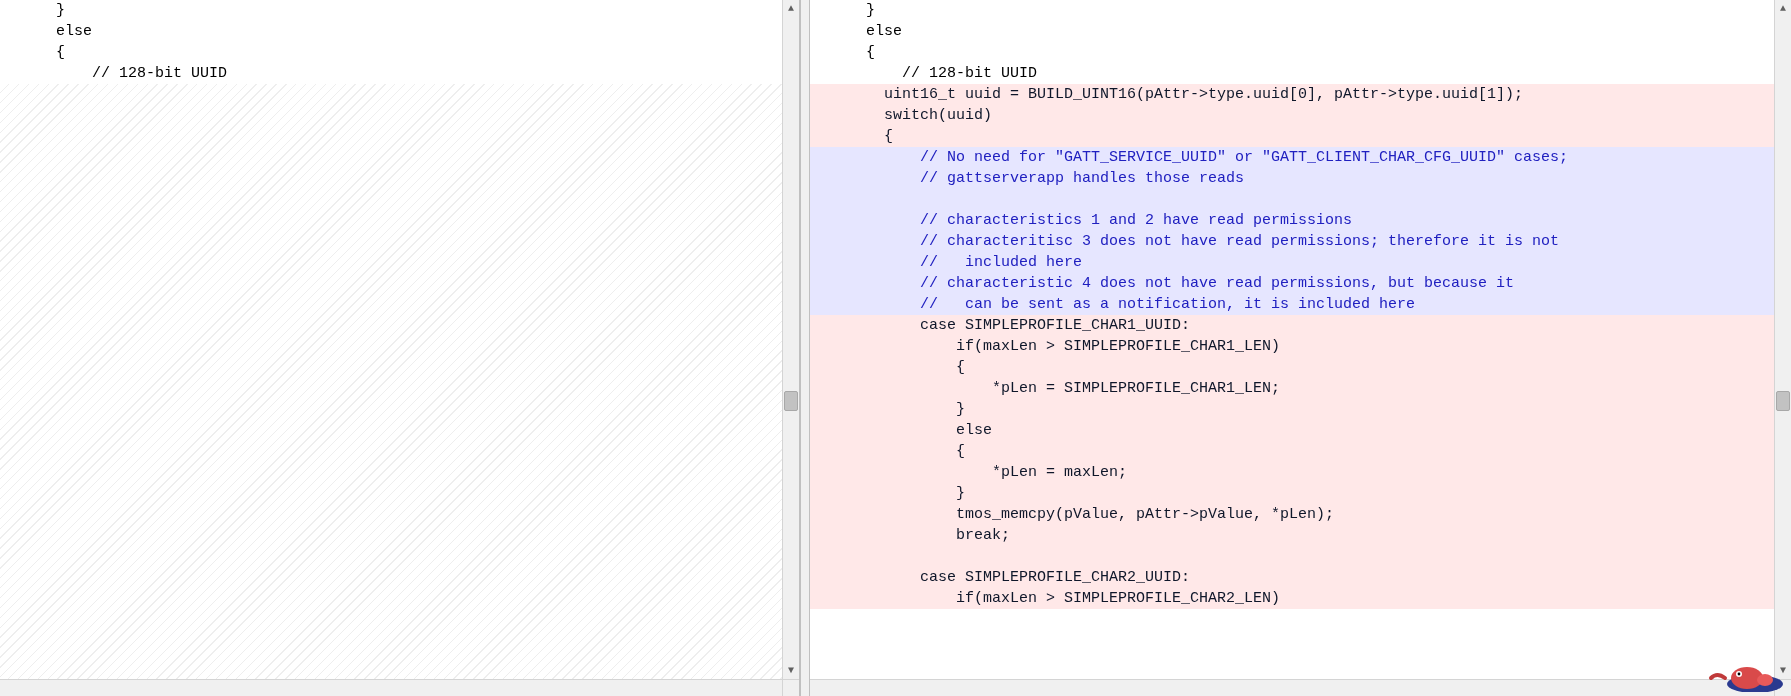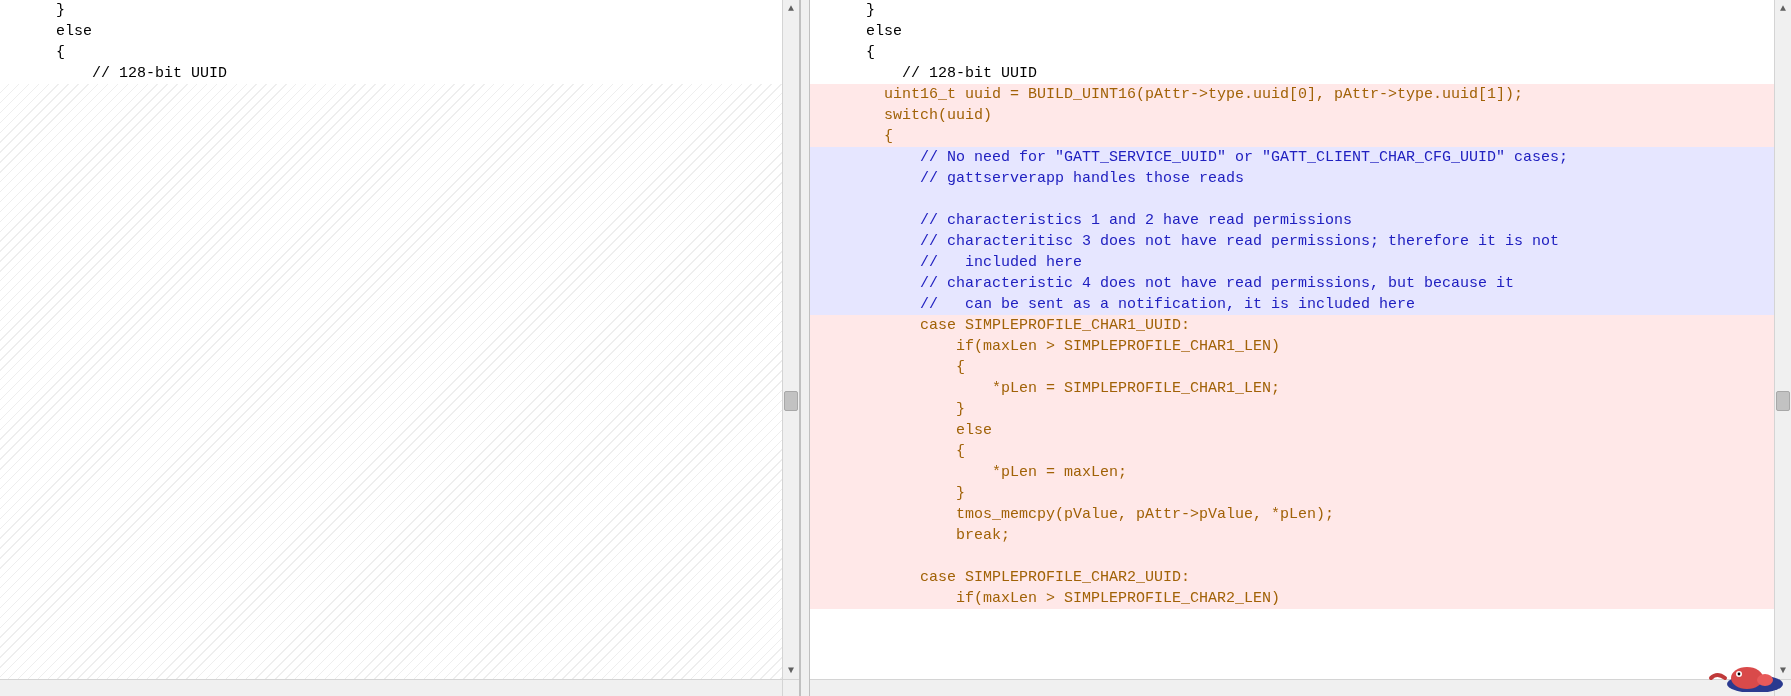--- a/index.html
+++ b/index.html
@@ -43,21 +43,21 @@
     color: #000;
   }
   .line {
     height: 21px;
     padding-left: 20px;
   }
   .bg-plain   { background: #ffffff; }
   .bg-added   { background: #ffe8e8; }
   .bg-context { background: #e6e6ff; }
   .fg-black { color: #000000; }
-  .fg-red   { color: #a16207; }
+  .fg-red   { color: #0f172a; }
   .fg-blue  { color: #2020c0; }
   .missing-area {
     position: absolute;
     left: 0; right: 17px;
     bottom: 17px;
     background: repeating-linear-gradient(
       135deg,
       #ffffff 0px,
       #ffffff 6px,
       #eeeeee 6px,

